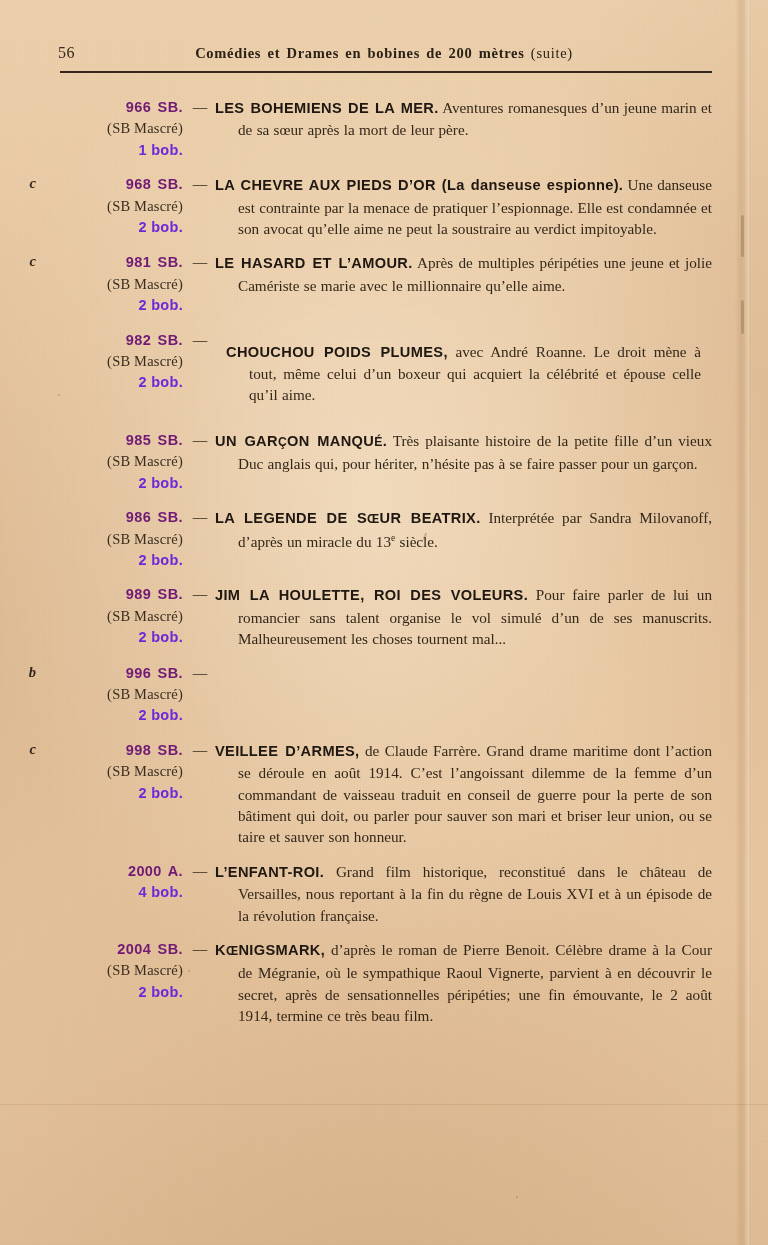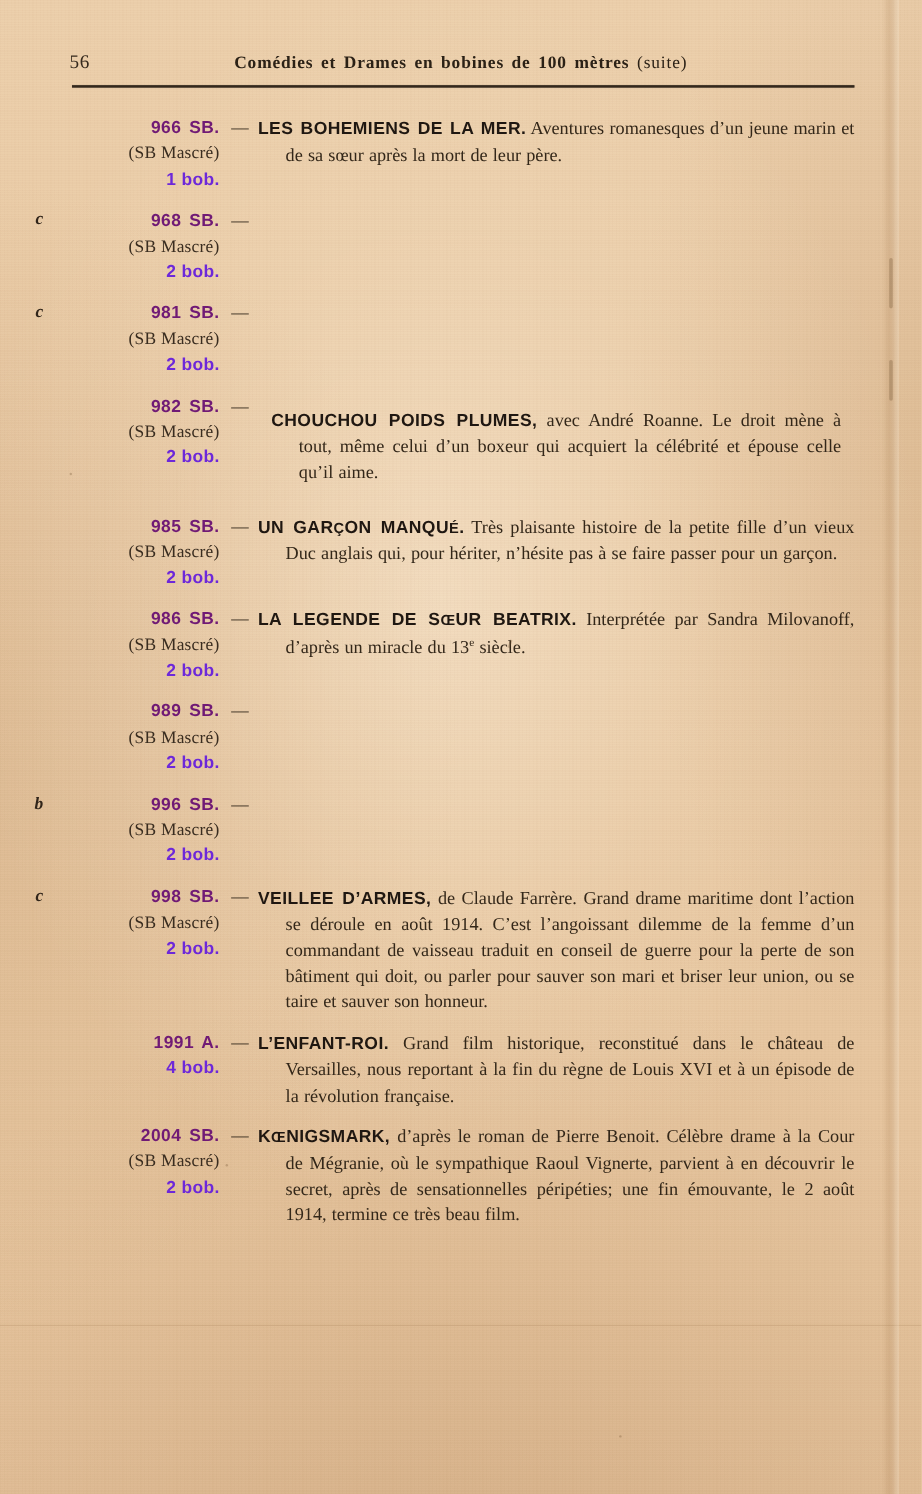--- a/index.html
+++ b/index.html
@@ -218,21 +218,21 @@
 <body>
 
 <div class="paper"></div>
 <div class="grain"></div>
 
 <div class="page">
 
   <div class="running-head">
     <div class="folio">56</div>
     <div class="head-title">
-      <span>Comédies et Drames en bobines de 100 mètres</span>
+      <span>Comédies et Drames en bobines de 200 mètres</span>
       <span class="suite">(suite)</span>
     </div>
   </div>
 
   <div class="rule"></div>
 
   <div class="entries" id="entries">
       <div class="entry">
         <div class="entry-grid">
           <div class="marker-col"></div>
@@ -249,31 +249,37 @@
       </div>
       <div class="entry">
         <div class="entry-grid">
           <div class="marker-col">c</div>
           <div class="ref-col">
             <div class="ref-num">968 SB.</div>
             <div class="ref-brand">(SB Mascré)</div>
             <div class="ref-reels">2 bob.</div>
           </div>
           <div class="dash-col">—</div>
+          <div class="body-col">
+            <p class="desc" style="margin: 0px;"><span class="title">LA CHEVRE AUX PIEDS D’OR (La danseuse espionne).</span><span> Une danseuse est contrainte par la menace de pratiquer l’espionnage. Elle est condamnée et son avocat qu’elle aime ne peut la soustraire au verdict impitoyable.</span></p>
+          </div>
         </div>
       </div>
       <div class="entry">
         <div class="entry-grid">
           <div class="marker-col">c</div>
           <div class="ref-col">
             <div class="ref-num">981 SB.</div>
             <div class="ref-brand">(SB Mascré)</div>
             <div class="ref-reels">2 bob.</div>
           </div>
           <div class="dash-col">—</div>
+          <div class="body-col">
+            <p class="desc" style="margin: 0px;"><span class="title">LE HASARD ET L’AMOUR.</span><span> Après de multiples péripéties une jeune et jolie Camériste se marie avec le millionnaire qu’elle aime.</span></p>
+          </div>
         </div>
       </div>
       <div class="entry">
         <div class="entry-grid">
           <div class="marker-col"></div>
           <div class="ref-col">
             <div class="ref-num">982 SB.</div>
             <div class="ref-brand">(SB Mascré)</div>
             <div class="ref-reels">2 bob.</div>
           </div>
@@ -313,20 +319,23 @@
       </div>
       <div class="entry">
         <div class="entry-grid">
           <div class="marker-col"></div>
           <div class="ref-col">
             <div class="ref-num">989 SB.</div>
             <div class="ref-brand">(SB Mascré)</div>
             <div class="ref-reels">2 bob.</div>
           </div>
           <div class="dash-col">—</div>
+          <div class="body-col">
+            <p class="desc" style="margin: 0px;"><span class="title">JIM LA HOULETTE, ROI DES VOLEURS.</span><span> Pour faire parler de lui un romancier sans talent organise le vol simulé d’un de ses manuscrits. Malheureusement les choses tournent mal...</span></p>
+          </div>
         </div>
       </div>
       <div class="entry">
         <div class="entry-grid">
           <div class="marker-col">b</div>
           <div class="ref-col">
             <div class="ref-num">996 SB.</div>
             <div class="ref-brand">(SB Mascré)</div>
             <div class="ref-reels">2 bob.</div>
           </div>
@@ -344,21 +353,21 @@
           <div class="dash-col">—</div>
           <div class="body-col">
             <p class="desc" style="margin: 0px;"><span class="title">VEILLEE D’ARMES,</span><span> de Claude Farrère. Grand drame maritime dont l’action se déroule en août 1914. C’est l’angoissant dilemme de la femme d’un commandant de vaisseau traduit en conseil de guerre pour la perte de son bâtiment qui doit, ou parler pour sauver son mari et briser leur union, ou se taire et sauver son honneur.</span></p>
           </div>
         </div>
       </div>
       <div class="entry">
         <div class="entry-grid">
           <div class="marker-col"></div>
           <div class="ref-col">
-            <div class="ref-num">1991 A.</div>
+            <div class="ref-num">2000 A.</div>
             <div class="ref-reels">4 bob.</div>
           </div>
           <div class="dash-col">—</div>
           <div class="body-col">
             <p class="desc" style="margin: 0px;"><span class="title">L’ENFANT-ROI.</span><span> Grand film historique, reconstitué dans le château de Versailles, nous reportant à la fin du règne de Louis XVI et à un épisode de la révolution française.</span></p>
           </div>
         </div>
       </div>
       <div class="entry">
         <div class="entry-grid">

